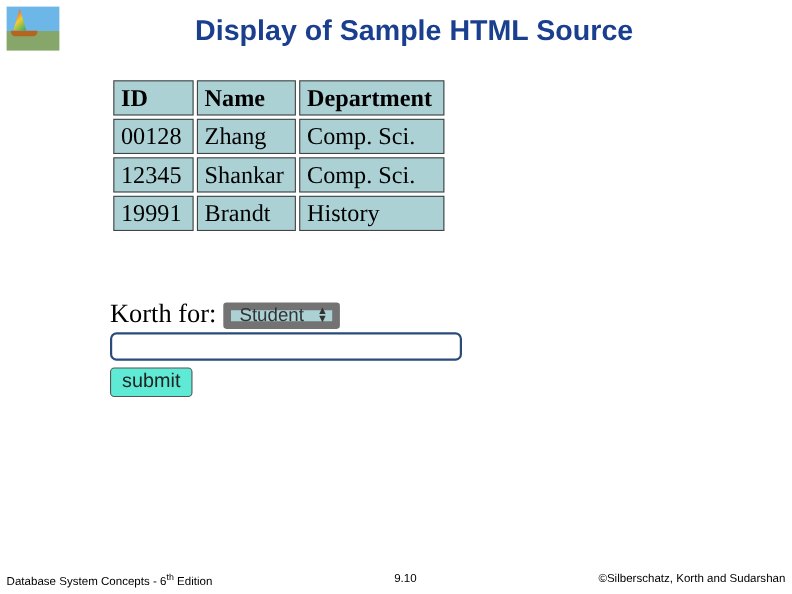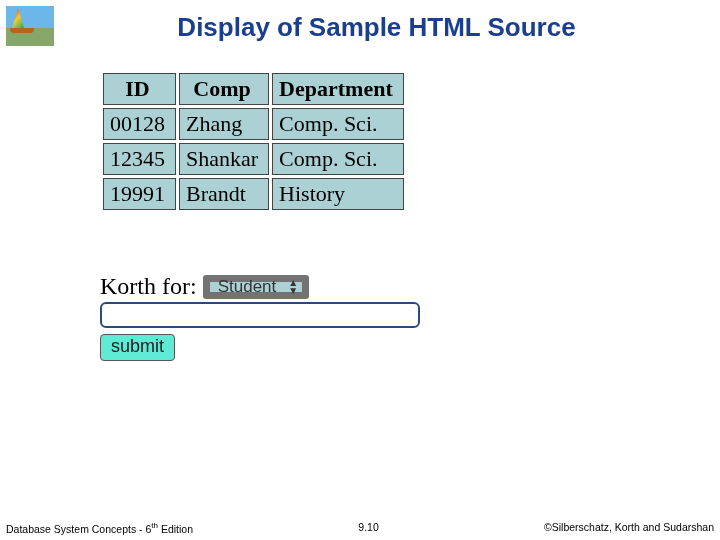--- a/index.html
+++ b/index.html
@@ -61,21 +61,20 @@
   table.data th, table.data td {
     background: #acd1d5;
     border: 1px solid #444;
     padding: 2px 10px 2px 6px;
     text-align: left;
     font-weight: normal;
     color: #000;
   }
   table.data th {
     font-weight: bold;
-    text-align: center;
   }
   .form-area {
     margin-top: 60px;
     font-family: Georgia, 'Times New Roman', serif;
     font-size: 24px;
     color: #000;
   }
   .form-row {
     display: flex;
     align-items: center;
@@ -146,21 +145,21 @@
 </div>
 
 <div class="title">Display of Sample HTML Source</div>
 
 <div class="content">
 
   <table class="data">
     <tbody>
         <tr>
       <th>ID</th>
-      <th>Comp</th>
+      <th>Name</th>
       <th>Department</th>
     </tr>
     <tr>
       <td>00128</td>
       <td>Zhang</td>
       <td>Comp. Sci.</td>
     </tr>
     <tr>
       <td>12345</td>
       <td>Shankar</td>

